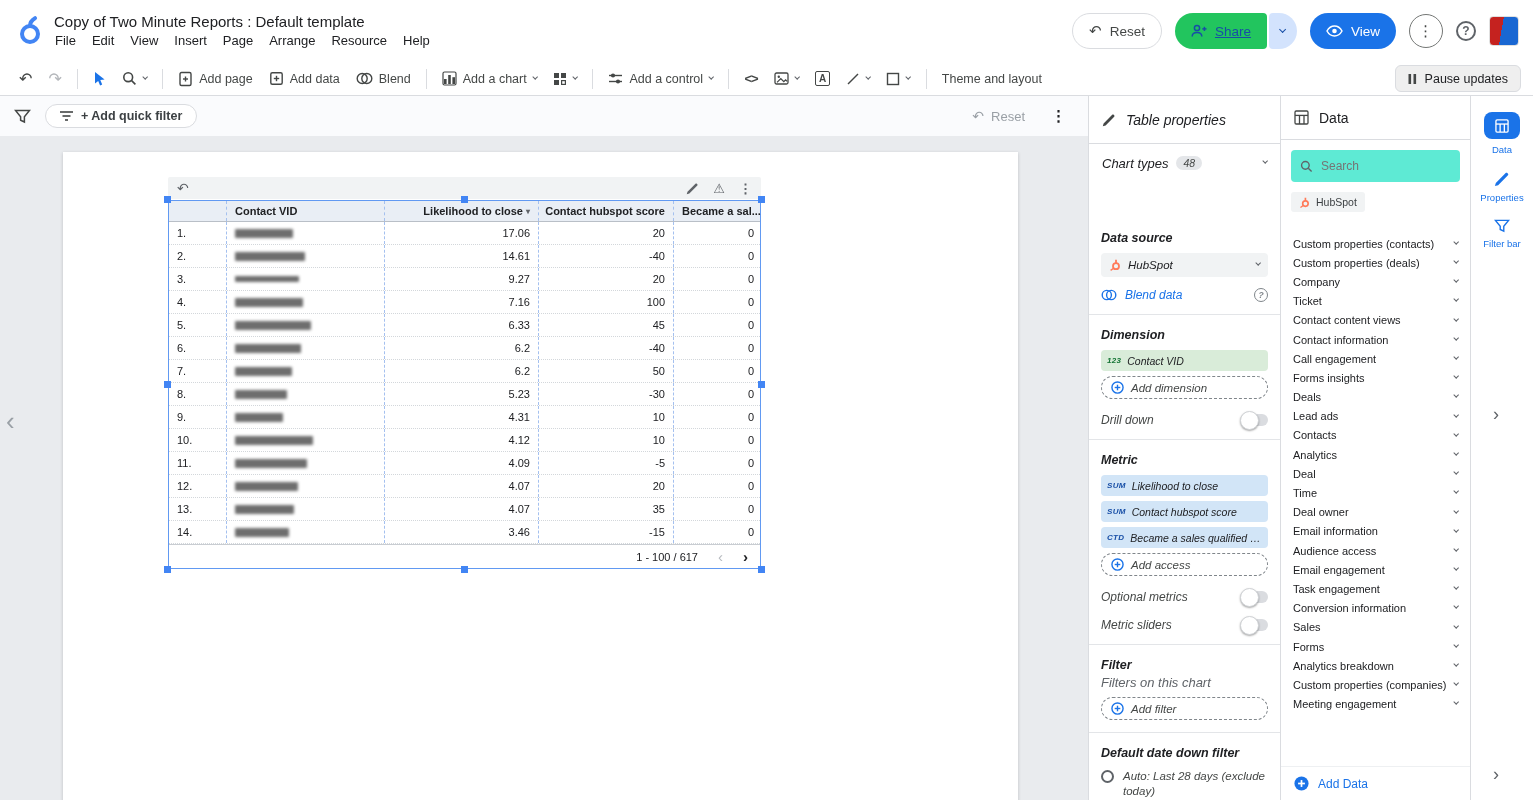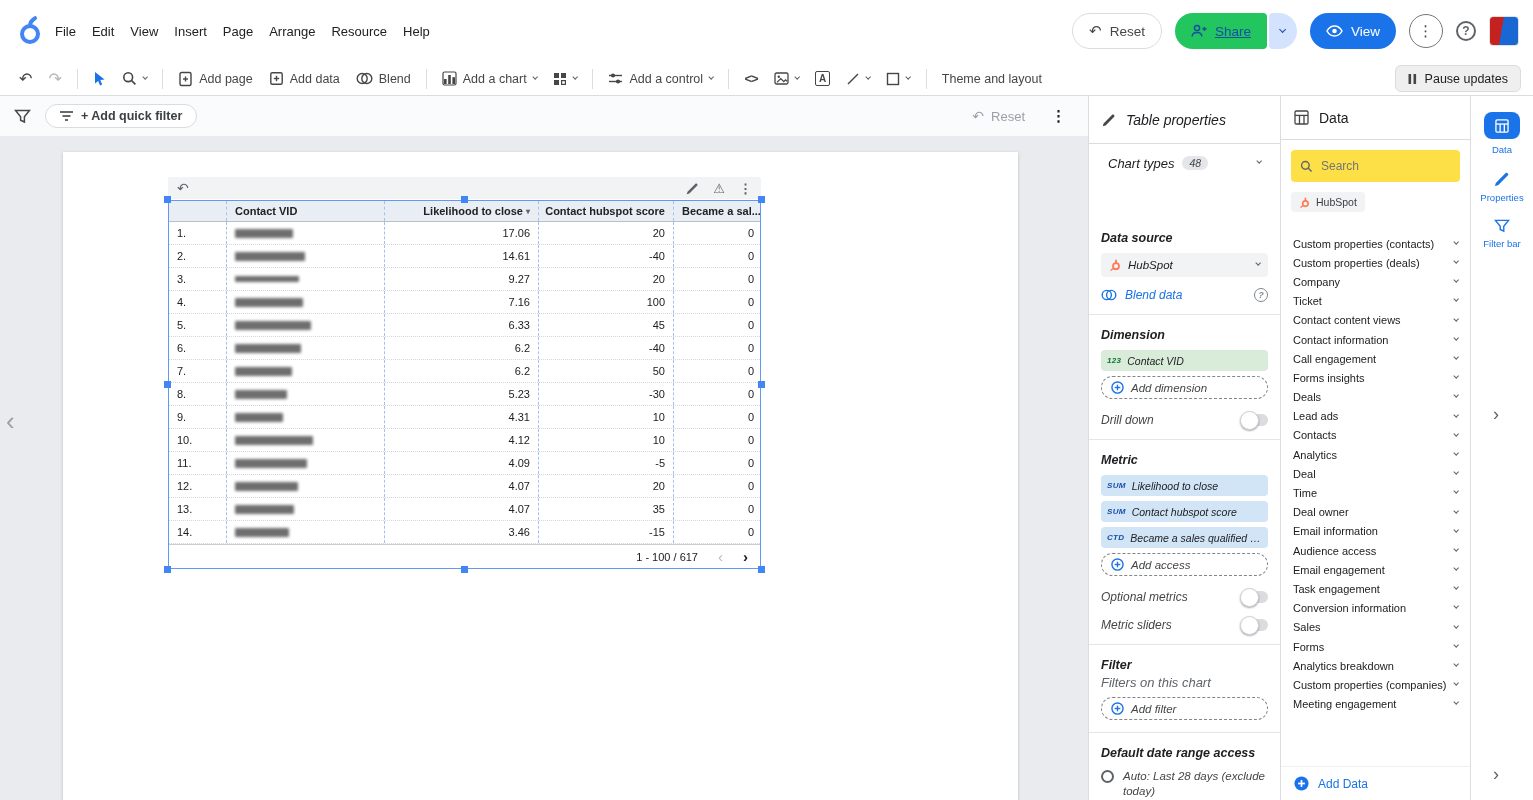--- a/index.html
+++ b/index.html
@@ -78,21 +78,21 @@
   .tbody .trow:nth-child(11) .redact{width:72px}.tbody .trow:nth-child(12) .redact{width:63px}
   .tbody .trow:nth-child(13) .redact{width:59px}.tbody .trow:nth-child(14) .redact{width:54px}
   .tfoot{height:24px;display:flex;align-items:center;justify-content:flex-end;gap:20px;padding:0 12px;font-size:11px;border-top:1px solid #c9cdd2;}
   .pg-prev{color:#b6babf;font-size:15px;cursor:default;}
   .pg-next{color:#202124;font-size:15px;font-weight:bold;cursor:pointer;}
   .handle{position:absolute;width:7px;height:7px;background:#4285f4;}
 
   
   .props-panel{position:absolute;left:1088px;width:192px;top:0;bottom:0;background:#fff;border-left:1px solid #dadce0;font-style:italic;}
   .pp-header{height:48px;display:flex;align-items:center;gap:10px;padding:0 13px;border-bottom:1px solid #dadce0;font-size:14px;color:#202124;}
-  .pp-charttypes{height:38px;display:flex;align-items:center;gap:8px;padding:0 19px;font-size:13px;}
+  .pp-charttypes{height:38px;display:flex;align-items:center;gap:8px;padding:0 13px;font-size:13px;}
   .badge{background:#e4e6e9;border-radius:9px;padding:1px 7px;font-size:10.5px;color:#444746;}
   .pp-tabs{height:35px;display:flex;border-bottom:1px solid #dadce0;}
   .tab{flex:1;text-align:center;line-height:33px;font-size:13px;color:#5f6368;cursor:pointer;}
   .tab.active{color:#1a73e8;font-weight:bold;border-bottom:3px solid #1a73e8;}
   .pp-body{position:absolute;top:122px;bottom:0;left:0;right:0;overflow:hidden;padding:0 12px;}
   .pp-heading{font-size:12.5px;font-weight:bold;color:#202124;margin:13px 0 8px;}
   .pp-div{border:none;border-top:1px solid #e3e5e8;margin:12px -12px 0;}
   .source-select{height:24px;background:#f1f3f4;border-radius:4px;display:flex;align-items:center;gap:7px;padding:0 8px;font-size:11.5px;cursor:pointer;}
   .source-select .chev{margin-left:auto;}
   .blend-row{display:flex;align-items:center;gap:8px;margin:11px 0 2px;color:#1a73e8;font-size:12px;cursor:pointer;}
@@ -108,21 +108,21 @@
   .toggle-row{display:flex;align-items:center;justify-content:space-between;margin:14px 0 0;font-size:12px;color:#444746;}
   .switch{width:26px;height:12px;border-radius:7px;background:#dadce0;position:relative;flex:none;cursor:pointer;}
   .switch::after{content:"";position:absolute;left:-2px;top:-3px;width:17px;height:17px;border-radius:50%;background:#fff;border:1px solid #d0d3d6;box-shadow:0 1px 2px rgba(0,0,0,.35);}
   .pp-sub{font-size:13px;color:#5f6368;margin:2px 0 7px;}
   .radio-row{display:flex;gap:9px;align-items:flex-start;font-size:11.5px;color:#444746;margin:9px 0;cursor:pointer;line-height:1.3;}
   .radio{width:13px;height:13px;border-radius:50%;border:2px solid #5f6368;flex:none;margin-top:1px;position:relative;}
 
   
   .data-panel{position:absolute;left:1280px;width:190px;top:0;bottom:0;background:#fff;border-left:1px solid #dadce0;}
   .dp-header{height:44px;border-bottom:1px solid #dadce0;display:flex;align-items:center;gap:10px;padding:0 13px;font-size:14px;}
-  .search-box{margin:10px 10px 6px;height:26px;background:#fde047;border-radius:4px;display:flex;align-items:center;gap:8px;padding:16px 9px;color:#5f6368;}
+  .search-box{margin:10px 10px 6px;height:26px;background:#5eead4;border-radius:4px;display:flex;align-items:center;gap:8px;padding:16px 9px;color:#5f6368;}
   .search-box input{border:none;outline:none;background:transparent;font-size:12px;width:100%;font-family:"Liberation Sans",sans-serif;color:#202124;}
   .connector-chip{margin:4px 10px 8px;display:inline-flex;align-items:center;gap:6px;height:20px;padding:0 8px;background:#f1f3f4;border-radius:3px;font-size:10.5px;color:#3c4043;cursor:pointer;}
   .field-list{position:absolute;top:138px;bottom:36px;left:0;right:0;overflow:hidden;}
   .field-row{display:flex;align-items:center;justify-content:space-between;height:19.2px;padding:0 12px;font-size:11px;color:#202124;cursor:pointer;}
   .add-data{position:absolute;bottom:0;left:0;right:0;height:34px;display:flex;align-items:center;gap:9px;padding:0 13px;color:#1a73e8;font-size:12px;background:#fff;border-top:1px solid #eef0f2;cursor:pointer;}
 
   
   .rail{position:absolute;left:1470px;width:63px;top:0;bottom:0;background:#fff;border-left:1px solid #dadce0;}
   .rail-item{display:flex;flex-direction:column;align-items:center;gap:5px;margin-top:16px;cursor:pointer;}
   .rail-iconbox{width:36px;height:27px;border-radius:8px;background:#1a73e8;display:flex;align-items:center;justify-content:center;}
@@ -133,20 +133,21 @@
 <body>
 
 <header class="app-header">
   <span class="icon logo">
     <svg width="24" height="30" viewBox="0 0 24 30">
       <circle cx="12" cy="18" r="8" fill="none" stroke="#4285f4" stroke-width="4"></circle>
       <path d="M12 10 C12 6.5 13.5 4.2 17 2.2" fill="none" stroke="#4285f4" stroke-width="4" stroke-linecap="round"></path>
     </svg>
   </span>
   <div class="title-wrap">
+    <div class="doc-title">Copy of Two Minute Reports : Default template</div>
     <nav class="menubar">
       <span class="menu-item">File</span>
         <span class="menu-item">Edit</span>
         <span class="menu-item">View</span>
         <span class="menu-item">Insert</span>
         <span class="menu-item">Page</span>
         <span class="menu-item">Arrange</span>
         <span class="menu-item">Resource</span>
         <span class="menu-item">Help</span>
     </nav>
@@ -639,21 +640,21 @@
           <svg width="13" height="13" viewBox="0 0 14 14" fill="none" stroke="#1a73e8" stroke-width="1.5">
               <circle cx="7" cy="7" r="6"></circle>
               <line x1="7" y1="4" x2="7" y2="10"></line>
               <line x1="4" y1="7" x2="10" y2="7"></line>
             </svg>
         </span>
         <span>Add filter</span>
       </div>
       <hr class="pp-div">
 
-      <div class="pp-heading">Default date range access</div>
+      <div class="pp-heading">Default date down filter</div>
       <div class="radio-row">
         <span class="radio"></span>
         <span>Auto: Last 28 days (exclude today)</span>
       </div>
 
     </div>
   </aside>
 
   <aside class="data-panel">
     <div class="dp-header">

